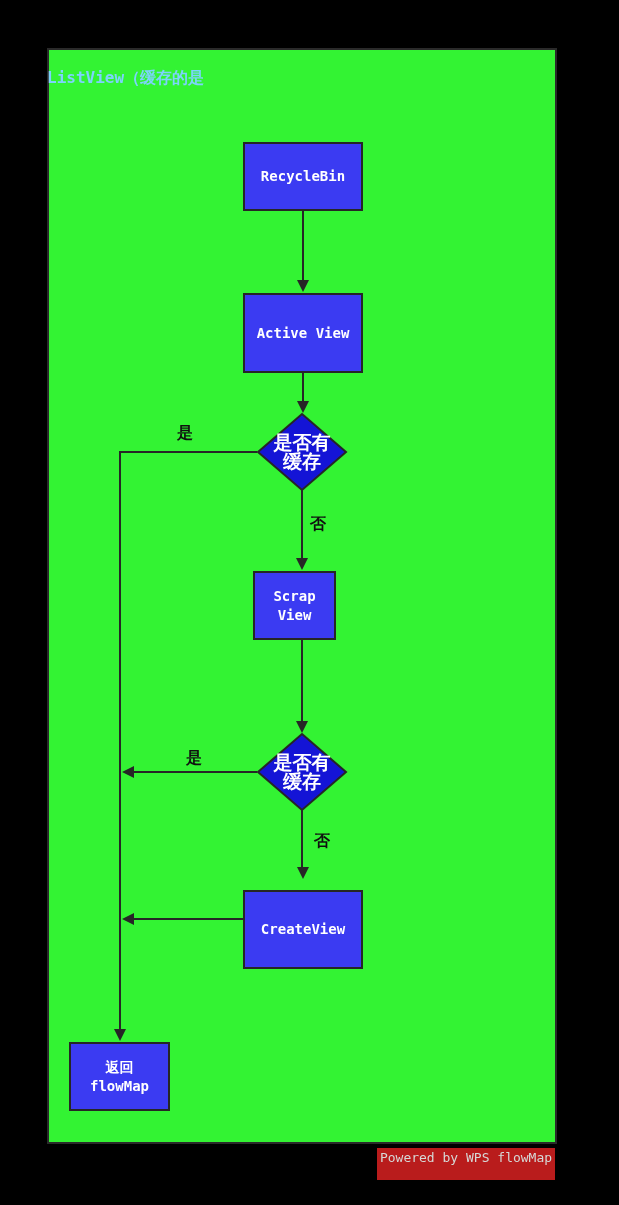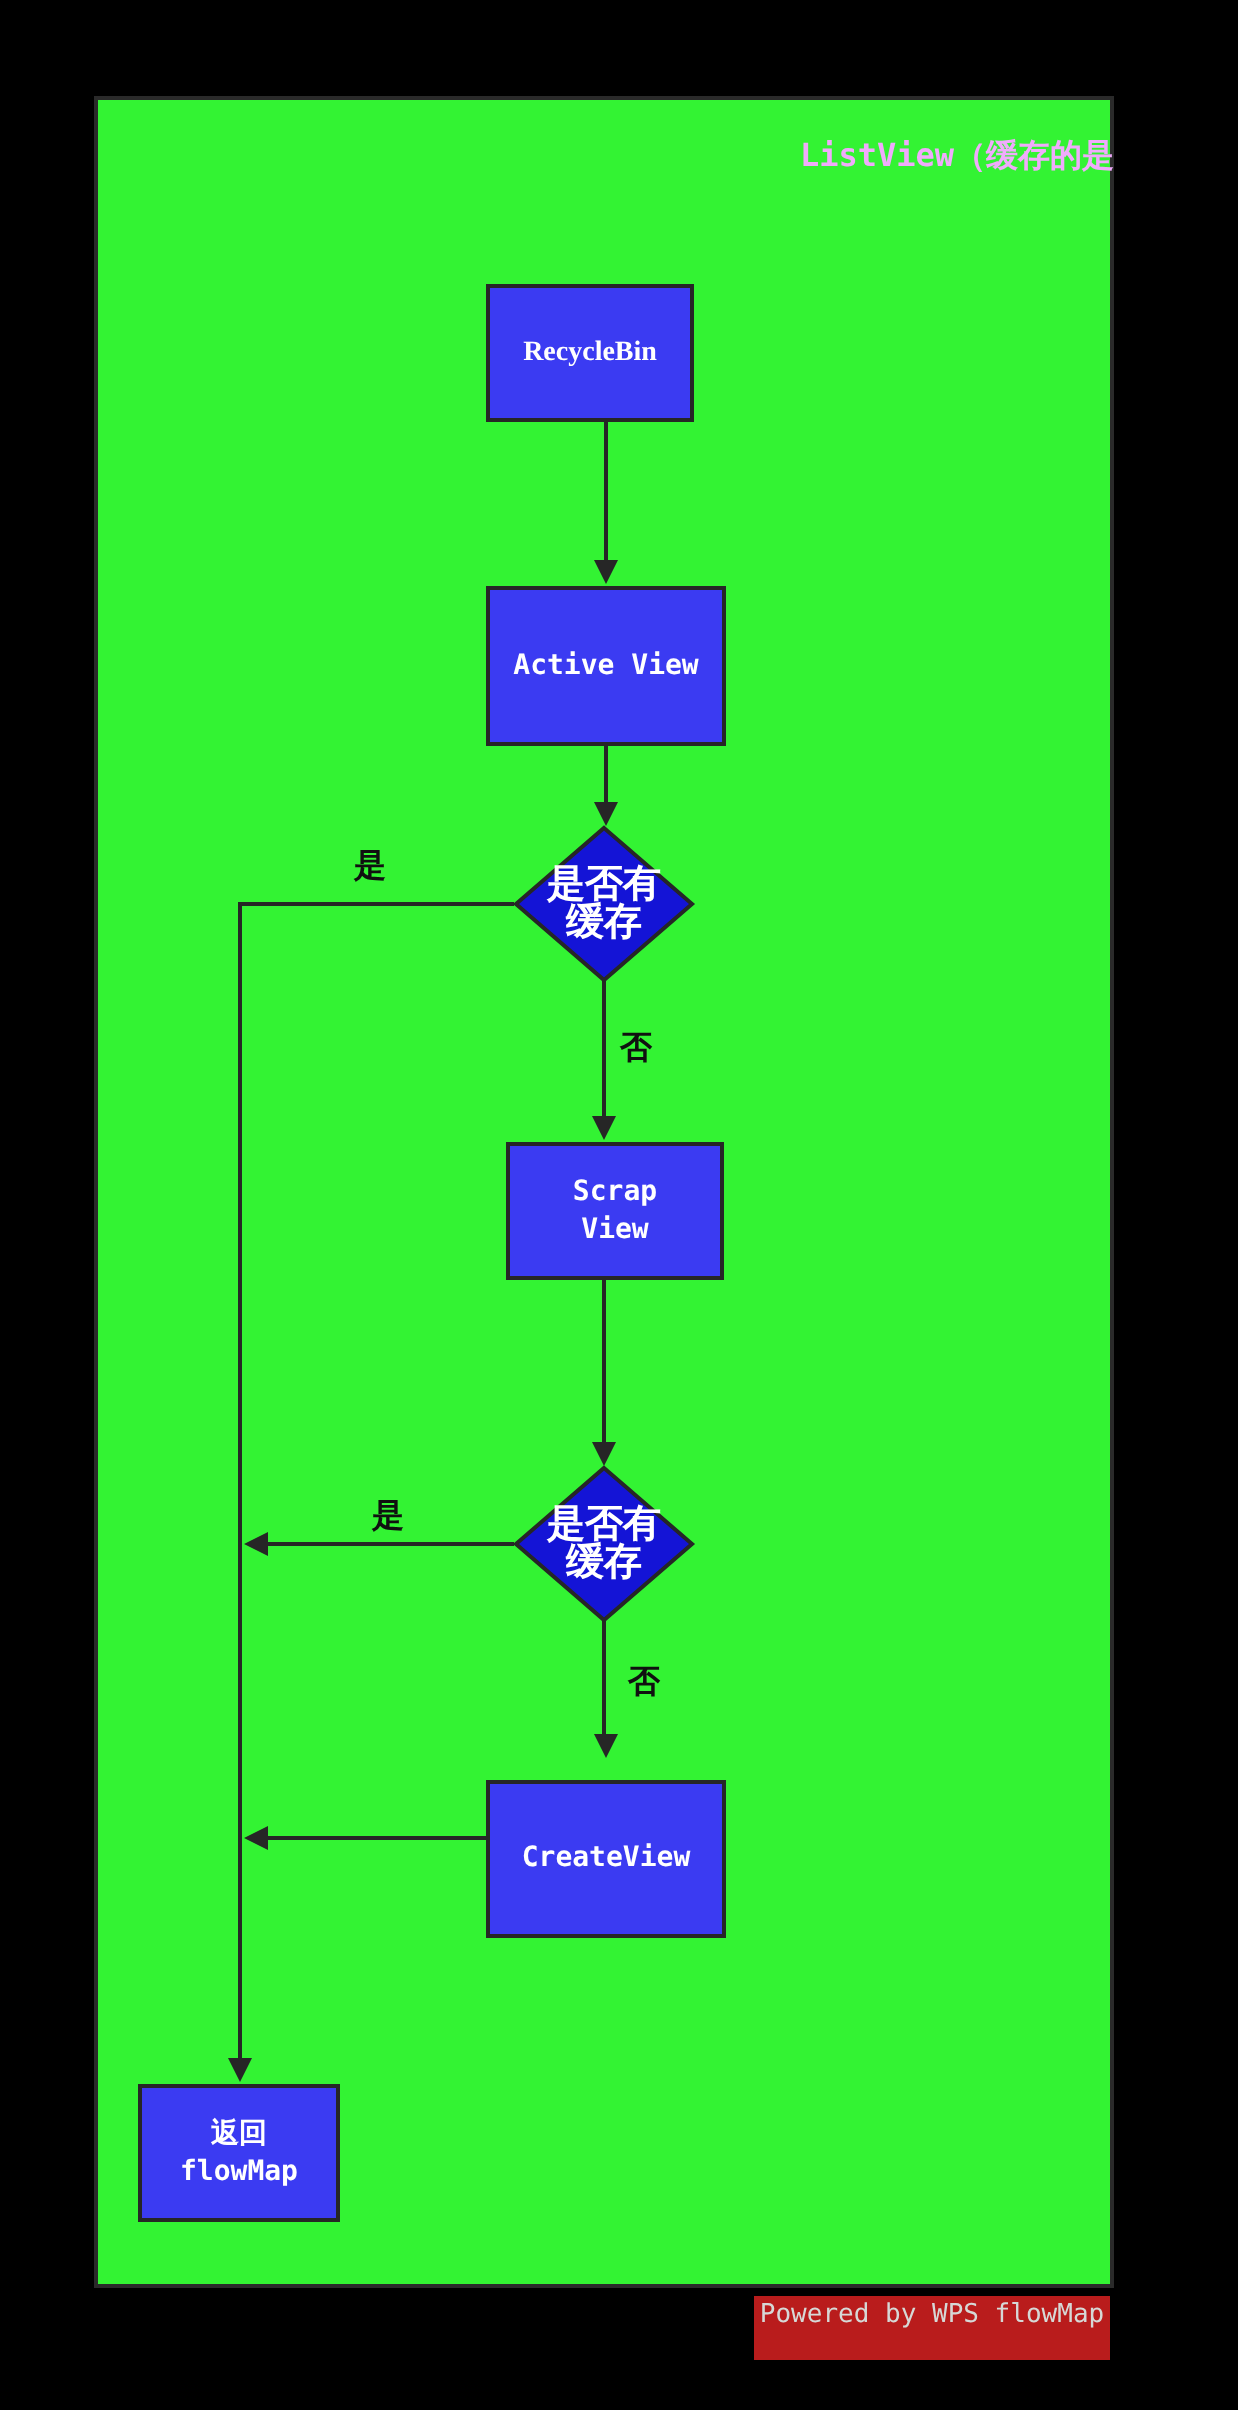--- a/index.html
+++ b/index.html
@@ -10,22 +10,22 @@
   #wires{position:absolute;left:0;top:0;width:619px;height:1205px;pointer-events:none;}
   .wire{stroke:#262626;stroke-width:2;fill:none;}
   .arrowhead{fill:#262626;stroke:none;}
   .diamond{fill:#1414d6;stroke:#262626;stroke-width:2;}
   .node{position:absolute;box-sizing:border-box;background:#3b3bf2;border:2px solid #262626;
         display:flex;align-items:center;justify-content:center;}
   .node-label{color:#fff;font-size:14px;font-weight:bold;text-align:center;line-height:19px;}
   .diamond-label{position:absolute;color:#fff;font-size:19px;font-weight:bold;
         text-align:center;line-height:19px;width:62px;}
   .edge-label{position:absolute;color:#101010;font-size:16px;font-weight:bold;line-height:18px;}
-  #title{position:absolute;left:47px;top:65px;width:510px;text-align:right;
-         color:#f0abfc;font-size:16px;font-weight:bold;line-height:25px;}
+  #title{position:absolute;left:47px;top:65px;width:510px;text-align:left;
+         color:#7dd3fc;font-size:16px;font-weight:bold;line-height:25px;}
   #badge{position:absolute;left:377px;top:1148px;width:178px;height:32px;background:#b91c1c;
          color:#d6d8d6;font-size:13px;line-height:20px;text-align:center;white-space:nowrap;}
   .w60{width:60px;}
   .w80{width:80px;}
 </style>
 </head>
 <body>
 
 <div id="page">
 
@@ -58,29 +58,29 @@
     <line class="wire" x1="302" y1="810" x2="302" y2="868"></line>
     <polygon class="arrowhead" points="303,879 297,867 309,867"></polygon>
 
     <line class="wire" x1="243" y1="919" x2="134" y2="919"></line>
     <polygon class="arrowhead" points="122,919 134,913 134,925"></polygon>
 
     <polygon class="diamond" points="302,414 346,452 302,490 258,452"></polygon>
     <polygon class="diamond" points="302,734 346,772 302,810 258,772"></polygon>
   </svg>
 
-  <div class="node" style="left:243px;top:142px;width:104px;height:69px;font-family:Liberation Serif, serif;">
+  <div class="node" style="left:243px;top:142px;width:120px;height:69px;">
     <div class="node-label">RecycleBin</div>
   </div>
 
   <div class="node" style="left:243px;top:293px;width:120px;height:80px;">
     <div class="node-label">Active View</div>
   </div>
 
-  <div class="node" style="left:253px;top:571px;width:109px;height:69px;">
+  <div class="node" style="left:253px;top:571px;width:83px;height:69px;">
     <div class="node-label w60">Scrap View</div>
   </div>
 
   <div class="node" style="left:243px;top:890px;width:120px;height:79px;">
     <div class="node-label">CreateView</div>
   </div>
 
   <div class="node" style="left:69px;top:1042px;width:101px;height:69px;">
     <div class="node-label w80">返回 flowMap</div>
   </div>

